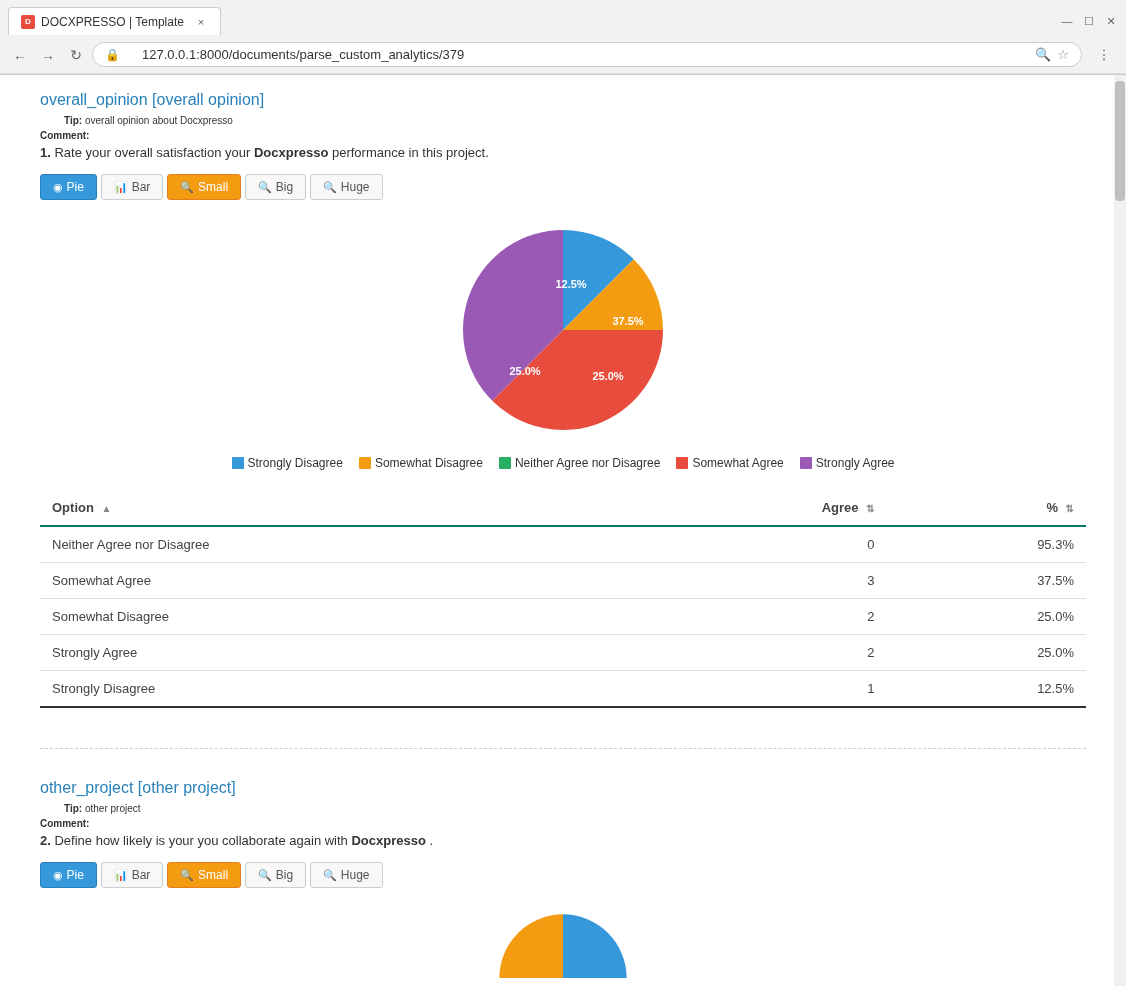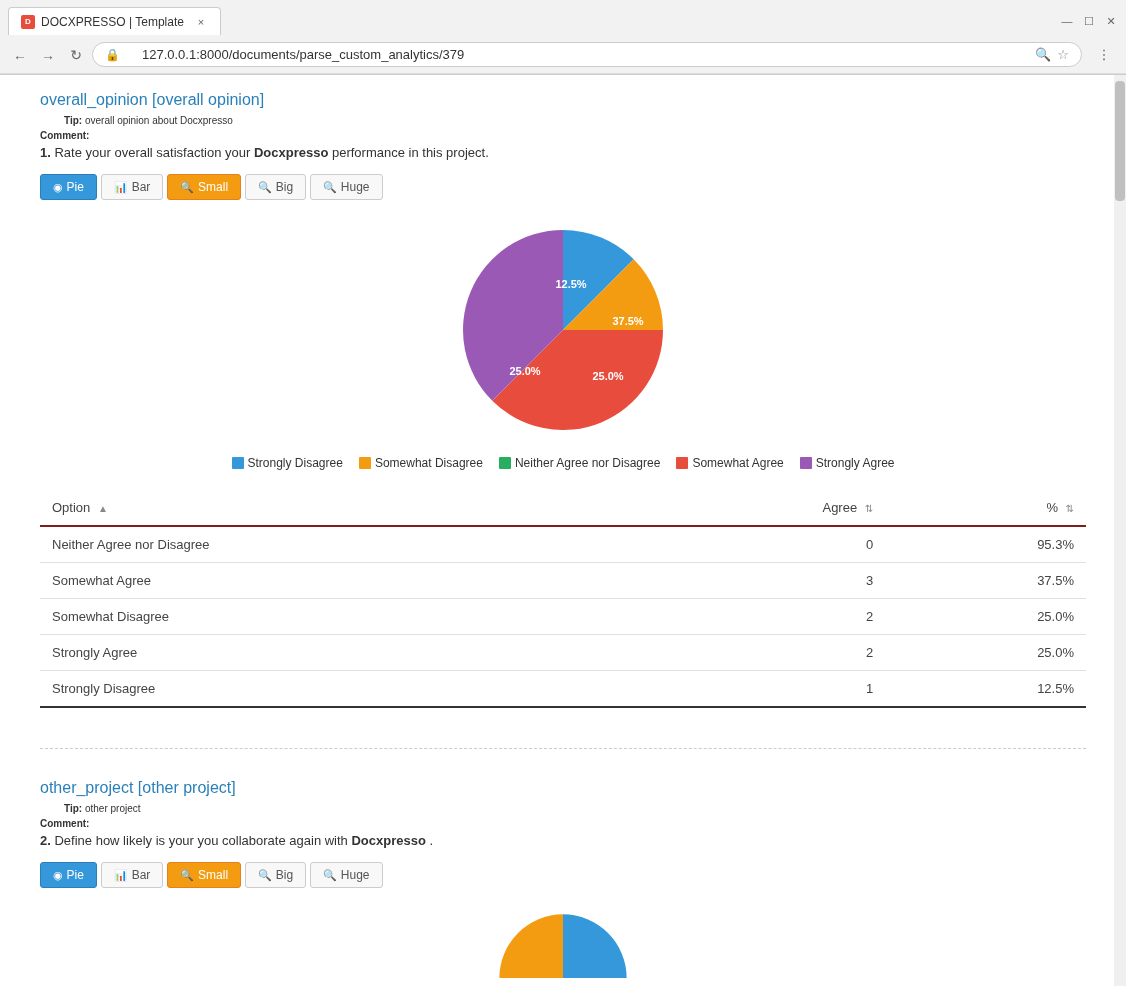--- a/index.html
+++ b/index.html
@@ -229,24 +229,24 @@
 
     
     .data-table {
       width: 100%;
       border-collapse: collapse;
       margin-bottom: 30px;
     }
     .data-table th {
       padding: 10px 12px;
       text-align: left;
-      font-weight: normal;
+      font-weight: bold;
       font-size: 13px;
       color: #444;
-      border-bottom: 2px solid #7f1d1d;
+      border-bottom: 2px solid #0f766e;
       cursor: pointer;
     }
     .data-table th.right { text-align: right; }
     .data-table th .sort-icon { color: #888; font-size: 10px; margin-left: 4px; }
     .data-table td {
       padding: 10px 12px;
       font-size: 13px;
       color: #444;
       border-bottom: 1px solid #e0e0e0;
     }

